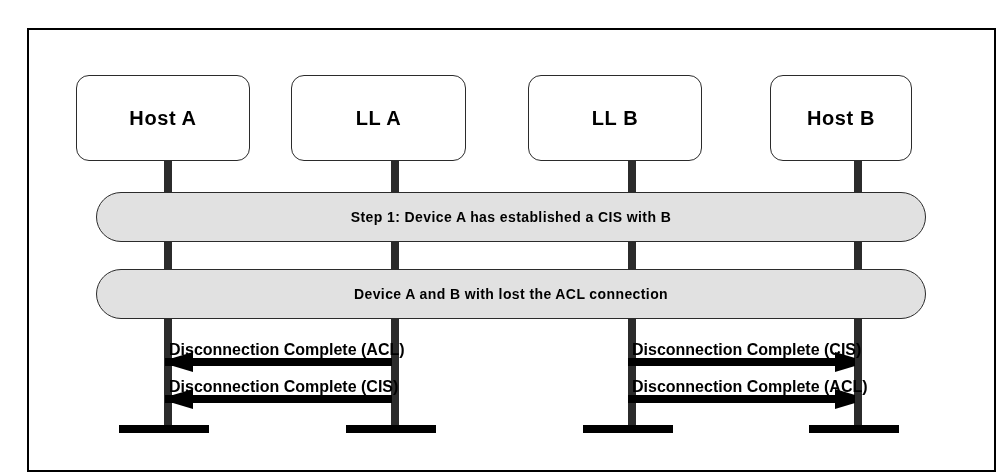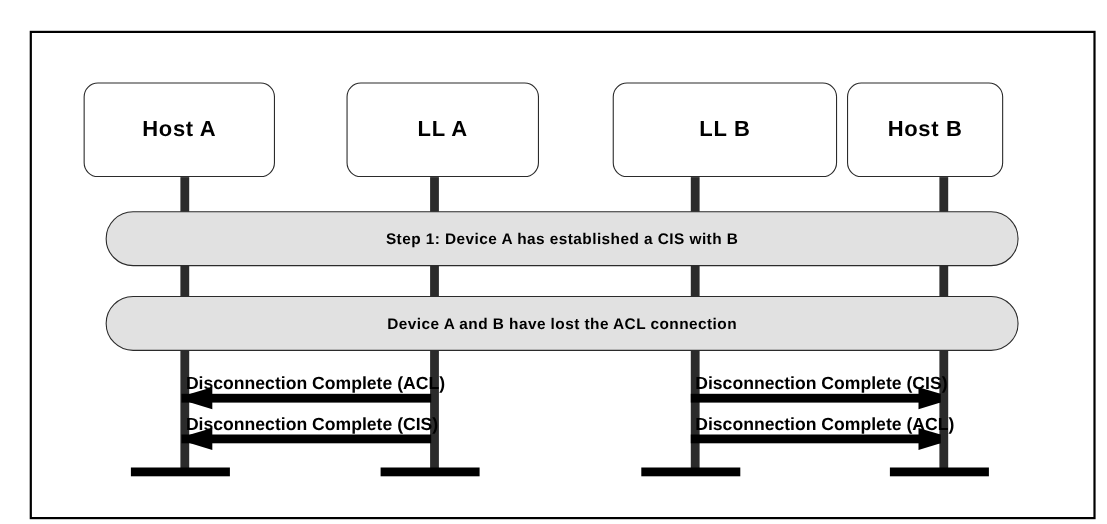--- a/index.html
+++ b/index.html
@@ -99,35 +99,35 @@
   <div class="frame"></div>
 
   <div class="lifeline" style="left:156px;"></div>
   <div class="lifeline" style="left:383px;"></div>
   <div class="lifeline" style="left:620px;"></div>
   <div class="lifeline" style="left:846px;"></div>
 
   <div class="entity-box" style="left:68px;width:174px;">
     <span>Host A</span>
   </div>
-  <div class="entity-box" style="left:307px;width:175px;">
+  <div class="entity-box" style="left:283px;width:175px;">
     <span>LL A</span>
   </div>
-  <div class="entity-box" style="left:549px;width:204px;">
+  <div class="entity-box" style="left:520px;width:174px;">
     <span>LL B</span>
   </div>
   <div class="entity-box" style="left:762px;width:142px;">
     <span>Host B</span>
   </div>
 
   <div class="banner banner-1">
     <span>Step 1: Device A has established a CIS with B</span>
   </div>
   <div class="banner banner-2">
-    <span>Device A and B have lost the ACL connection</span>
+    <span>Device A and B with lost the ACL connection</span>
   </div>
 
   <div class="msg-label" style="left:157px;top:331px;">Disconnection Complete (ACL)</div>
   <div class="msg-line" style="left:157px;top:350px;width:227px;"></div>
   <div class="arrowhead west" style="left:157px;top:344px;"></div>
 
   <div class="msg-label" style="left:157px;top:368px;">Disconnection Complete (CIS)</div>
   <div class="msg-line" style="left:157px;top:387px;width:227px;"></div>
   <div class="arrowhead west" style="left:157px;top:381px;"></div>
 

